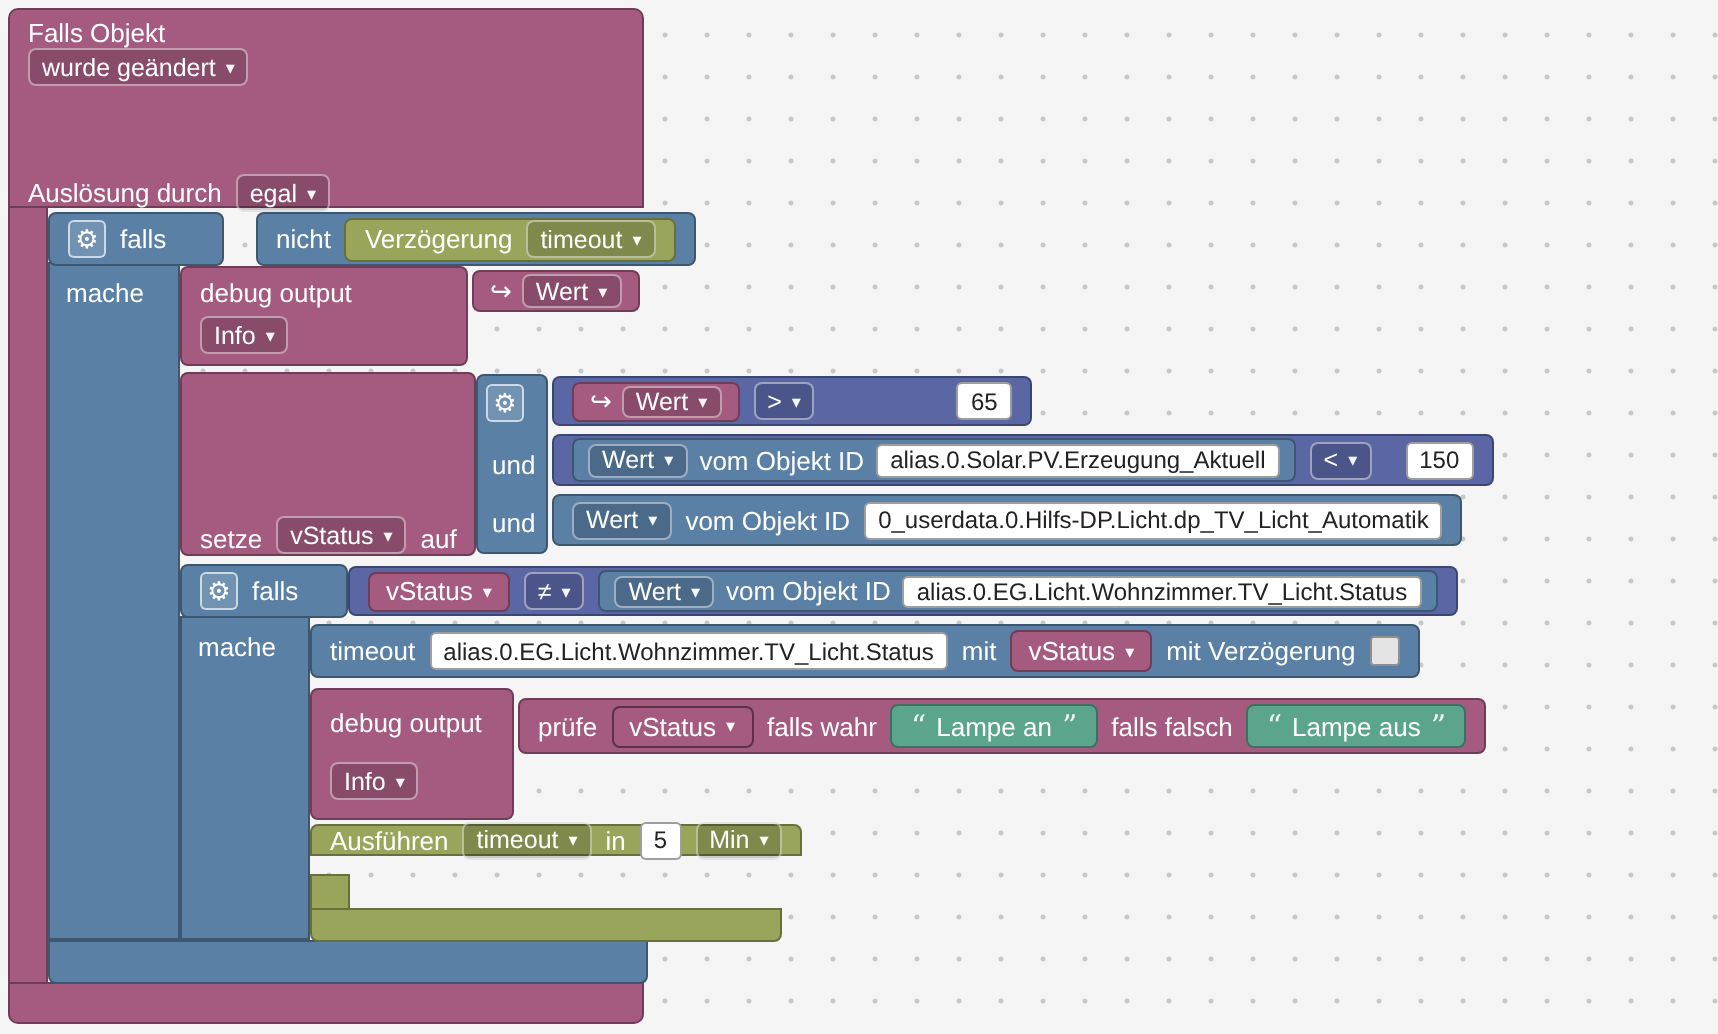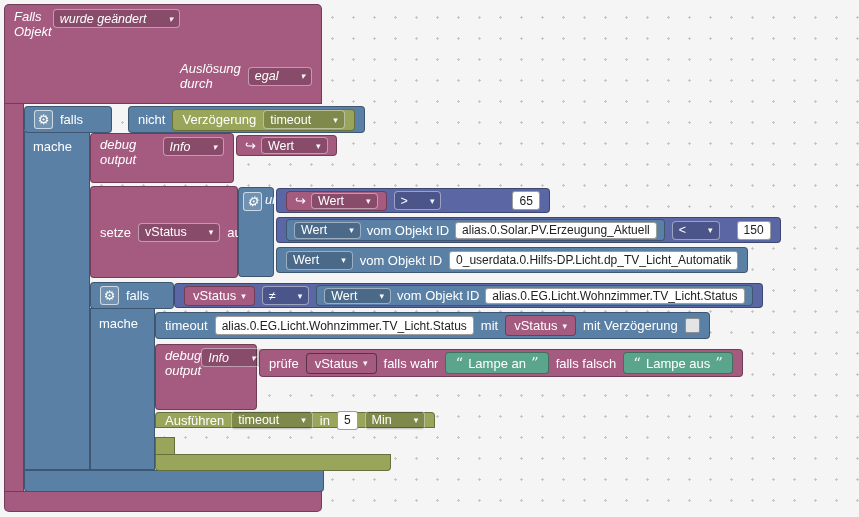--- a/index.html
+++ b/index.html
@@ -20,30 +20,30 @@
   .stroke { border: 1px solid rgba(0,0,0,.32); }
   .pink   { background: var(--trigger_pink, #a55b80); }
   .blue   { background: var(--logic_blue, #5b80a5); }
   .indigo { background: var(--compare_indigo, #5b67a5); }
   .olive  { background: var(--timeout_olive, #99a55b); }
   .green  { background: var(--text_green, #5ba58c); }
   .rowblk {
     display: inline-flex; align-items: center; gap: 7px;
     padding: 0 9px; height: 26px; border-radius: 4px; white-space: nowrap;
   }
-  .colblk { display: flex; flex-direction: row; border-radius: 4px; font-style: italic; }
+  .colblk { display: flex; flex-direction: column; border-radius: 4px; }
   .field {
     background: #fff; color: #222; border-radius: 3px; padding: 0 6px;
     height: 19px; border: 1px solid rgba(0,0,0,.38); font-size: 12px;
     display: inline-flex; align-items: center; white-space: nowrap;
   }
   .dd {
     background: rgba(0,0,0,.17); border: 1px solid rgba(255,255,255,.45);
     border-radius: 4px; padding: 0 6px; height: 19px;
-    display: inline-flex; align-items: center; gap: 22px;
+    display: inline-flex; align-items: center; gap: 5px;
     color: #fff; font-size: 12.5px; white-space: nowrap;
   }
   .arr { font-size: 9px; opacity: .95; }
   .gear {
     width: 19px; height: 19px; flex: 0 0 auto;
     border: 1px solid rgba(255,255,255,.65); background: rgba(255,255,255,.14);
     border-radius: 3px; display: inline-flex; align-items: center; justify-content: center;
     font-size: 13px; color: #fff;
   }
   .varblk {
@@ -114,21 +114,21 @@
   </div>
 
   <div class="abs pink varblk" style="left:236px; top:135px;">
     <span>↪</span>
     <span class="dd" style="height:17px;">
       <span>Wert</span>
       <span class="arr">▾</span>
     </span>
   </div>
 
-  <div class="abs pink stroke" style="left:90px; top:186px; width:148px; height:92px; border-radius:4px; display:flex; align-items:center; gap:7px; padding:0 9px;">
+  <div class="abs pink stroke" style="left:90px; top:186px; width:148px; height:92px; border-radius:4px; display:flex; align-items:flex-end; gap:7px; padding:0 9px;">
     <span>setze</span>
     <span class="dd">
       <span>vStatus</span>
       <span class="arr">▾</span>
     </span>
     <span>auf</span>
   </div>
 
   <div class="abs blue stroke colblk" style="left:238px; top:187px; width:36px; height:90px; padding:4px; justify-content:space-between; align-items:flex-start;">
     <span class="gear">⚙</span>

